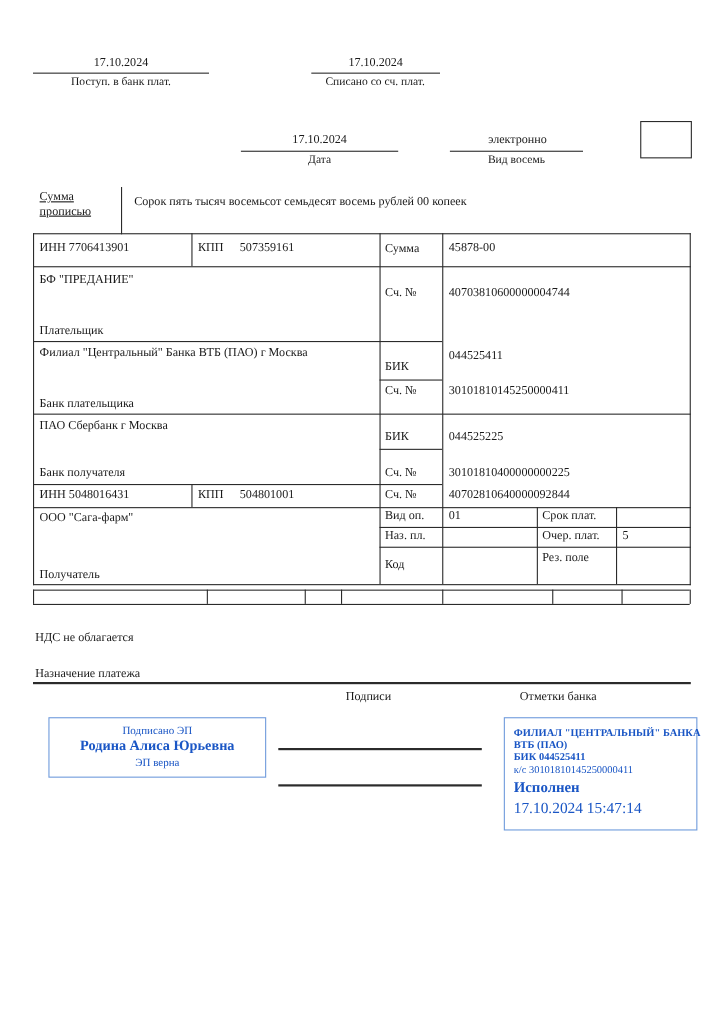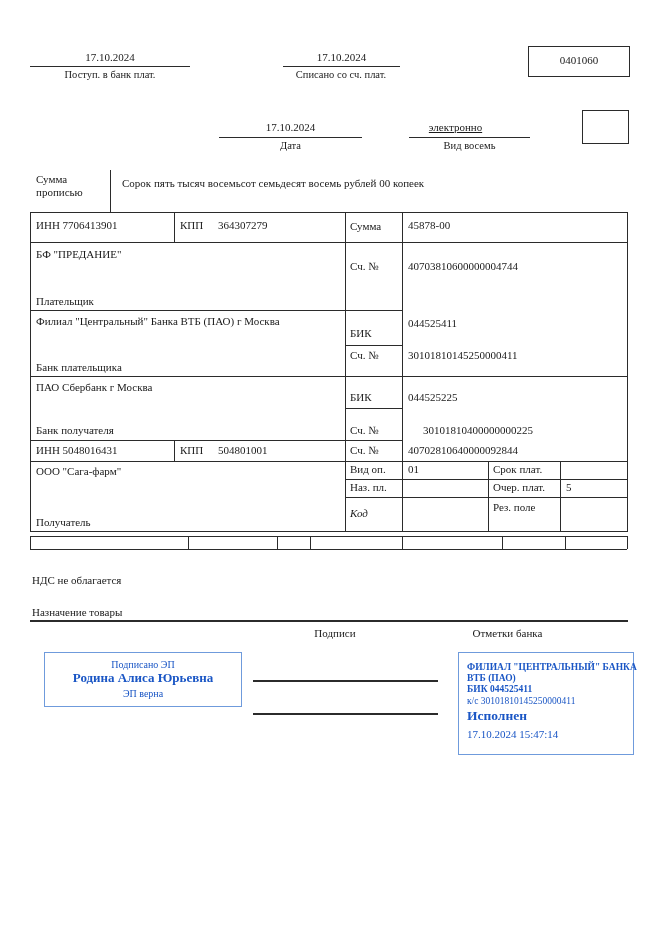--- a/index.html
+++ b/index.html
@@ -2,21 +2,21 @@
 <html><head>
 <meta charset="utf-8">
 <style>
   html,body{margin:0;padding:0;background:#e8e8e8;}
   #page{position:relative;width:660px;height:933px;background:#ffffff;margin:0 auto;
         font-family:"Liberation Serif","DejaVu Serif",serif;color:#1a1a1a;overflow:hidden;}
   .t{position:absolute;font-size:11px;white-space:nowrap;line-height:1.2;}
   .sm{font-size:10.5px;}
   .b{font-weight:bold;}
   .c{text-align:center;white-space:nowrap;}
-  .wrap{white-space:normal;}
+  .wrap{white-space:normal;text-decoration:underline;}
   .lh{position:absolute;height:1px;background:#2b2b2b;}
   .lh2{position:absolute;height:2px;background:#2b2b2b;}
   .lv{position:absolute;width:1px;background:#2b2b2b;}
   .box{position:absolute;border:1.5px solid #2b2b2b;background:#fff;}
   .blue{color:#1a56c5;}
   .bluebox{position:absolute;border:1px solid #6f9bdc;background:#fff;}
   .stampline{position:absolute;font-size:9.5px;white-space:nowrap;color:#1a56c5;}
 </style>
 </head>
 <body>
@@ -24,28 +24,25 @@
 <div id="page">
 
   <div class="t c" style="left:30px;top:51px;width:160px;">17.10.2024</div>
   <div class="lh" style="left:30px;top:66px;width:160px;"></div>
   <div class="t c sm" style="left:30px;top:69px;width:160px;">Поступ. в банк плат.</div>
 
   <div class="t c" style="left:283px;top:51px;width:117px;">17.10.2024</div>
   <div class="lh" style="left:283px;top:66px;width:117px;"></div>
   <div class="t c sm" style="left:266px;top:69px;width:150px;">Списано со сч. плат.</div>
 
-  <div class="box" style="left:528px;top:46px;width:100px;height:29px;">
-    <div class="t c" style="left:0;top:7px;width:100px;">0401060</div>
-  </div>
 
   <div class="t c" style="left:219px;top:121px;width:143px;">17.10.2024</div>
   <div class="lh" style="left:219px;top:137px;width:143px;"></div>
   <div class="t c sm" style="left:219px;top:140px;width:143px;">Дата</div>
-  <div class="t c" style="left:395px;top:121px;width:121px;text-decoration:underline;">электронно</div>
+  <div class="t c" style="left:410px;top:121px;width:121px;">электронно</div>
   <div class="lh" style="left:409px;top:137px;width:121px;"></div>
   <div class="t c sm" style="left:409px;top:140px;width:121px;">Вид восемь</div>
   <div class="box" style="left:582px;top:110px;width:45px;height:32px;"></div>
 
   <div class="t wrap" style="left:36px;top:173px;width:70px;">Сумма прописью</div>
   <div class="lv" style="left:110px;top:170px;height:43px;"></div>
   <div class="t" style="left:122px;top:177px;">Сорок пять тысяч восемьсот семьдесят восемь рублей 00 копеек</div>
 
   <div>
     <div class="lh" style="left:30px;top:212px;width:598px;"></div>
@@ -76,79 +73,79 @@
     <div class="lv" style="left:277px;top:536px;height:13px;"></div>
     <div class="lv" style="left:310px;top:536px;height:13px;"></div>
     <div class="lv" style="left:402px;top:536px;height:13px;"></div>
     <div class="lv" style="left:502px;top:536px;height:13px;"></div>
     <div class="lv" style="left:565px;top:536px;height:13px;"></div>
     <div class="lv" style="left:627px;top:536px;height:13px;"></div>
   </div>
 
   <div class="t" style="left:36px;top:219px;">ИНН 7706413901</div>
   <div class="t" style="left:180px;top:219px;">КПП</div>
-  <div class="t" style="left:218px;top:219px;">364307279</div>
+  <div class="t" style="left:218px;top:219px;">507359161</div>
   <div class="t" style="left:350px;top:220px;">Сумма</div>
   <div class="t" style="left:408px;top:219px;">45878-00</div>
 
   <div class="t" style="left:36px;top:248px;">БФ "ПРЕДАНИЕ"</div>
   <div class="t" style="left:36px;top:295px;">Плательщик</div>
   <div class="t" style="left:350px;top:260px;">Сч. №</div>
   <div class="t" style="left:408px;top:260px;">40703810600000004744</div>
 
   <div class="t" style="left:36px;top:315px;">Филиал "Центральный" Банка ВТБ (ПАО) г Москва</div>
   <div class="t" style="left:36px;top:361px;">Банк плательщика</div>
   <div class="t" style="left:350px;top:327px;">БИК</div>
   <div class="t" style="left:408px;top:317px;">044525411</div>
   <div class="t" style="left:350px;top:349px;">Сч. №</div>
   <div class="t" style="left:408px;top:349px;">30101810145250000411</div>
 
   <div class="t" style="left:36px;top:381px;">ПАО Сбербанк г Москва</div>
   <div class="t" style="left:36px;top:424px;">Банк получателя</div>
   <div class="t" style="left:350px;top:391px;">БИК</div>
   <div class="t" style="left:408px;top:391px;">044525225</div>
   <div class="t" style="left:350px;top:424px;">Сч. №</div>
-  <div class="t" style="left:423px;top:424px;">30101810400000000225</div>
+  <div class="t" style="left:408px;top:424px;">30101810400000000225</div>
 
   <div class="t" style="left:36px;top:444px;">ИНН 5048016431</div>
   <div class="t" style="left:180px;top:444px;">КПП</div>
   <div class="t" style="left:218px;top:444px;">504801001</div>
   <div class="t" style="left:350px;top:444px;">Сч. №</div>
   <div class="t" style="left:408px;top:444px;">40702810640000092844</div>
 
   <div class="t" style="left:36px;top:465px;">ООО "Сага-фарм"</div>
   <div class="t" style="left:36px;top:516px;">Получатель</div>
 
   <div class="t" style="left:350px;top:463px;">Вид оп.</div>
   <div class="t" style="left:408px;top:463px;">01</div>
   <div class="t" style="left:493px;top:463px;">Срок плат.</div>
   <div class="t" style="left:350px;top:481px;">Наз. пл.</div>
   <div class="t" style="left:493px;top:481px;">Очер. плат.</div>
   <div class="t" style="left:566px;top:481px;">5</div>
-  <div class="t" style="left:350px;top:507px;font-style:italic;">Код</div>
+  <div class="t" style="left:350px;top:507px;">Код</div>
   <div class="t" style="left:493px;top:501px;">Рез. поле</div>
 
   <div class="t" style="left:32px;top:574px;">НДС не облагается</div>
-  <div class="t" style="left:32px;top:606px;">Назначение товары</div>
+  <div class="t" style="left:32px;top:606px;">Назначение платежа</div>
   <div class="lh2" style="left:30px;top:620px;width:598px;"></div>
 
   <div class="t c" style="left:240px;top:627px;width:190px;">Подписи</div>
   <div class="t c" style="left:420px;top:627px;width:175px;">Отметки банка</div>
 
   <div class="bluebox" style="left:44px;top:652px;width:196px;height:53px;">
     <div class="t c blue" style="left:0;top:6px;width:196px;font-size:10px;">Подписано ЭП</div>
     <div class="t c blue b" style="left:0;top:17px;width:196px;font-size:13px;">Родина Алиса Юрьевна</div>
     <div class="t c blue" style="left:0;top:35px;width:196px;font-size:10px;">ЭП верна</div>
   </div>
 
   <div class="lh2" style="left:253px;top:680px;width:185px;"></div>
   <div class="lh2" style="left:253px;top:713px;width:185px;"></div>
 
   <div class="bluebox" style="left:458px;top:652px;width:174px;height:101px;">
     <div class="stampline b" style="left:8px;top:9px;">ФИЛИАЛ "ЦЕНТРАЛЬНЫЙ" БАНКА</div>
     <div class="stampline b" style="left:8px;top:20px;">ВТБ (ПАО)</div>
     <div class="stampline b" style="left:8px;top:31px;">БИК 044525411</div>
     <div class="stampline" style="left:8px;top:43px;">к/с 30101810145250000411</div>
     <div class="stampline b" style="left:8px;top:55px;font-size:13.5px;">Исполнен</div>
-    <div class="stampline" style="left:8px;top:75px;font-size:11px;">17.10.2024 15:47:14</div>
+    <div class="stampline" style="left:8px;top:75px;font-size:14px;">17.10.2024 15:47:14</div>
   </div>
 
 </div>
 
 </body></html>

